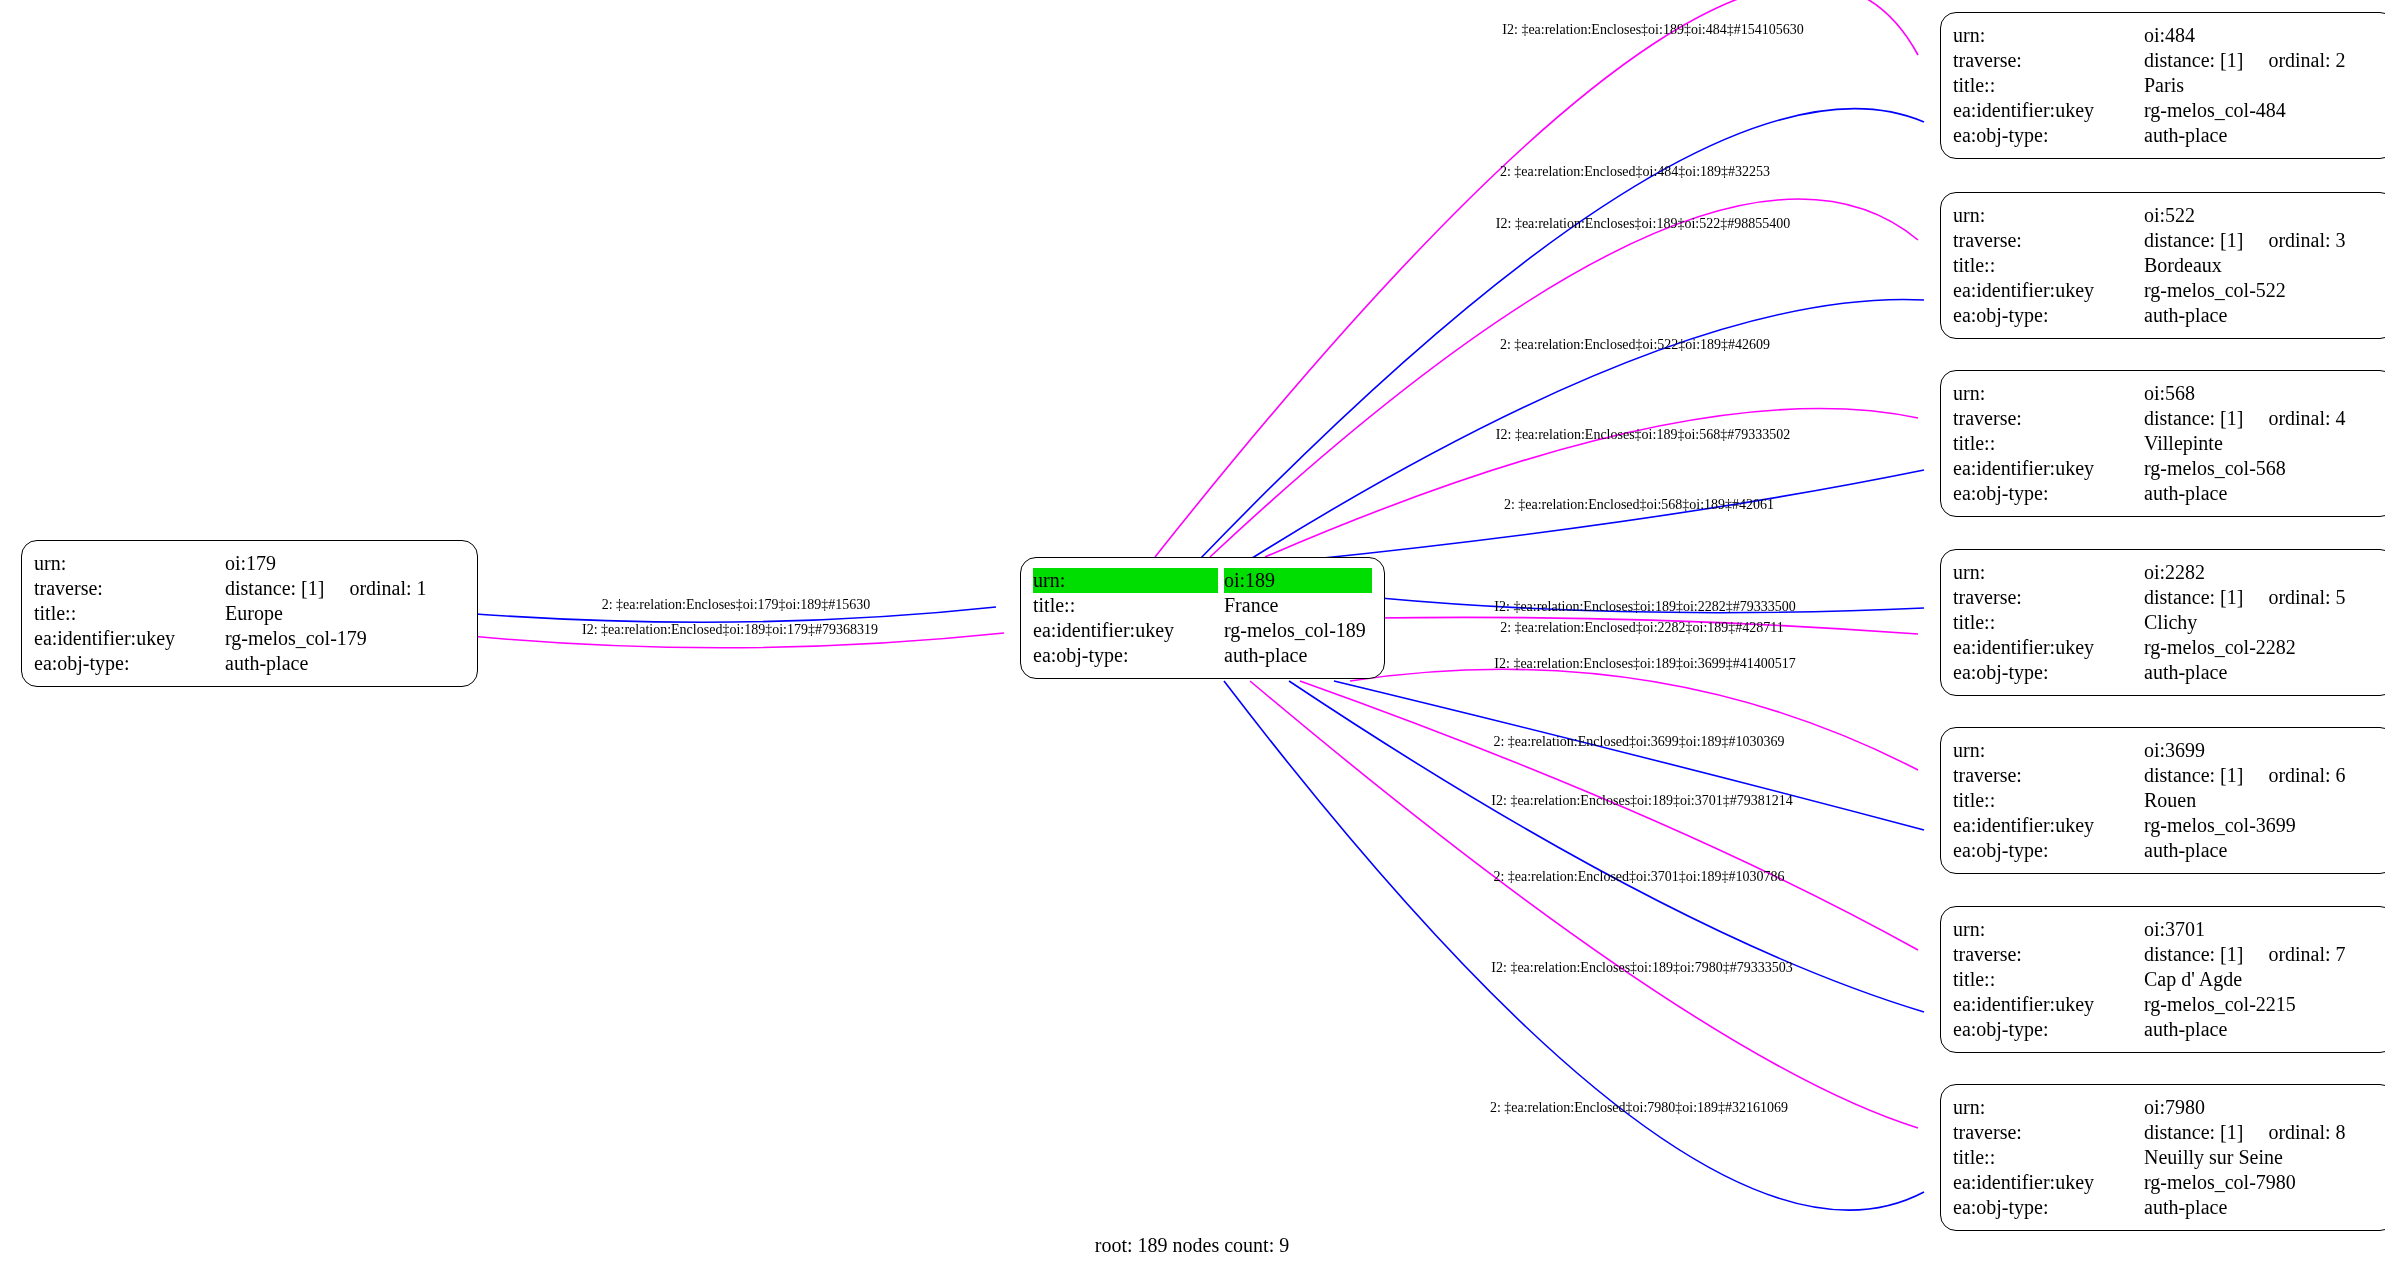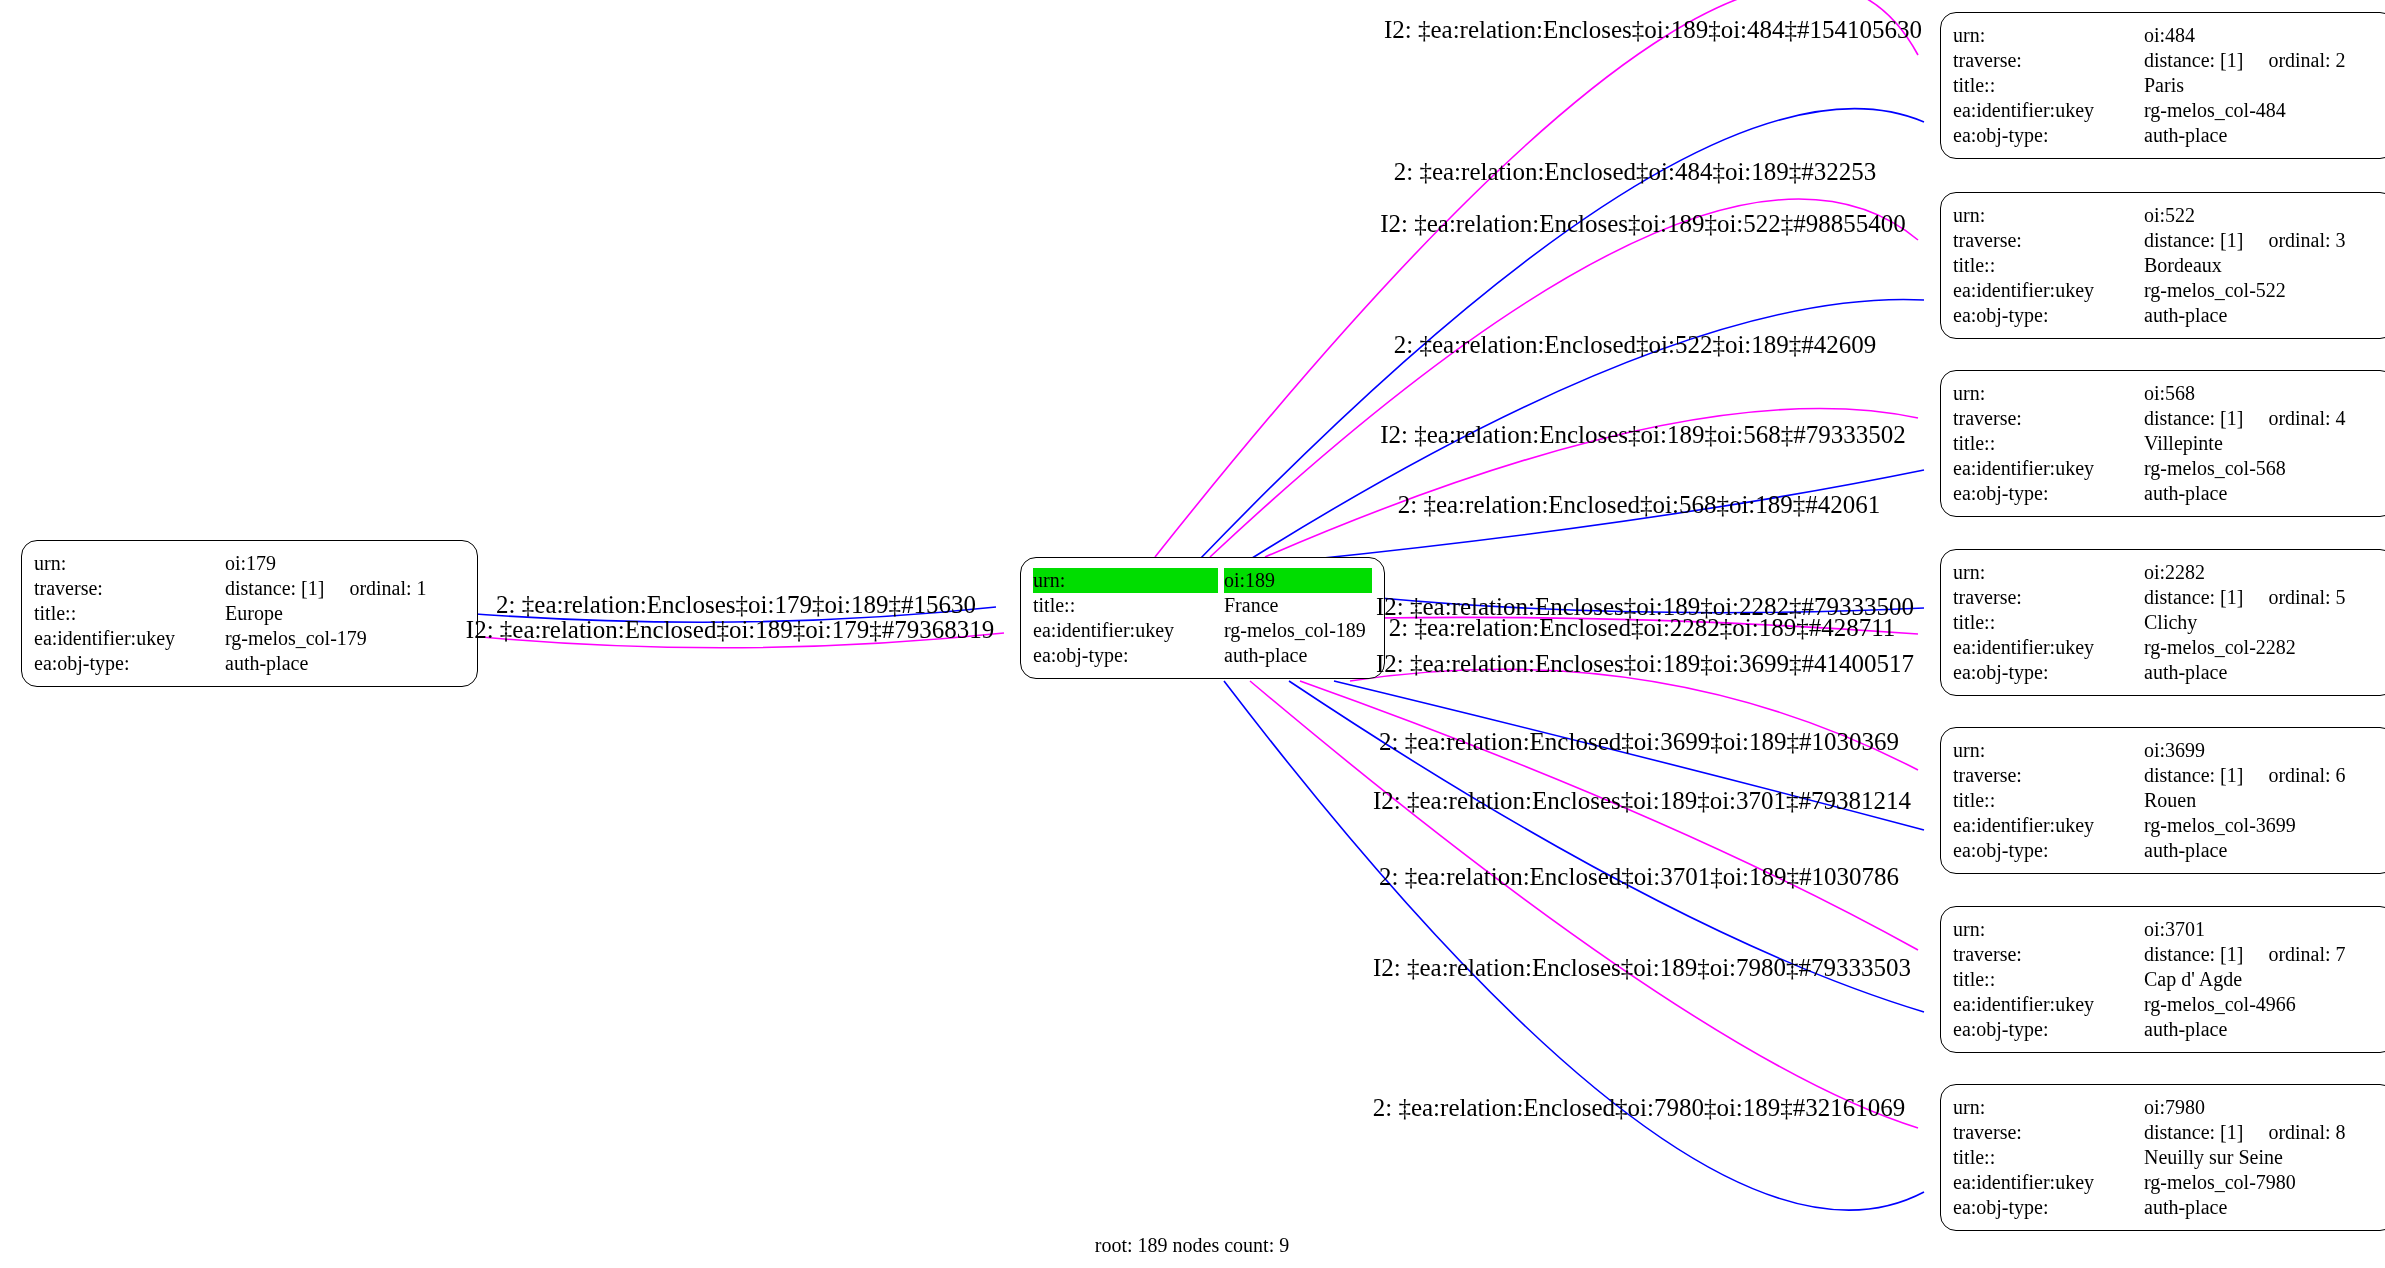--- a/index.html
+++ b/index.html
@@ -27,21 +27,21 @@
     z-index:2;
     margin-left:16px;
   }
   .node .row{display:flex;gap:6px;}
   .node .k{flex:0 0 185px;white-space:pre;}
   .node .v{flex:1;white-space:pre;}
   .node .hl{background:#00dd00;}
   .elabel{
     position:absolute;
     transform:translate(-50%,-50%);
-    font-size:25px;
+    font-size:14px;
     white-space:nowrap;
     z-index:3;
   }
   .caption{
     position:absolute;
     transform:translate(-50%,-50%);
     font-size:20px;
     white-space:nowrap;
   }
 </style>
@@ -235,21 +235,21 @@
       <div class="row">
         <span class="k">traverse:</span>
         <span class="v">distance: [1]     ordinal: 7</span>
       </div>
       <div class="row">
         <span class="k">title::</span>
         <span class="v">Cap d' Agde</span>
       </div>
       <div class="row">
         <span class="k">ea:identifier:ukey</span>
-        <span class="v">rg-melos_col-4966</span>
+        <span class="v">rg-melos_col-2215</span>
       </div>
       <div class="row">
         <span class="k">ea:obj-type:</span>
         <span class="v">auth-place</span>
       </div>
     </div>
   <div class="node" style="left:1924px;top:1084px;width:456px">
       <div class="row">
         <span class="k">urn:</span>
         <span class="v">oi:7980</span>

